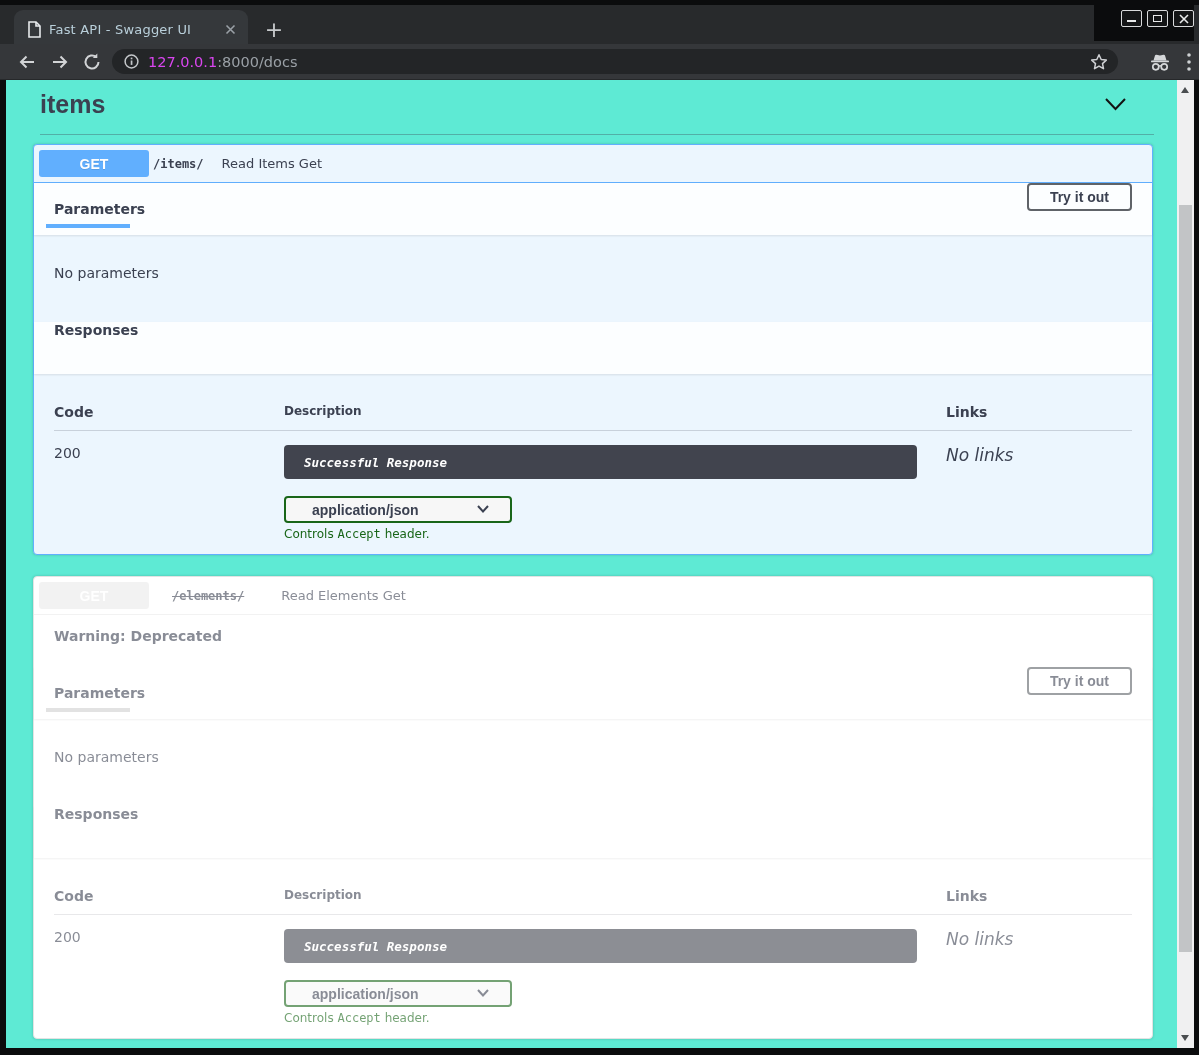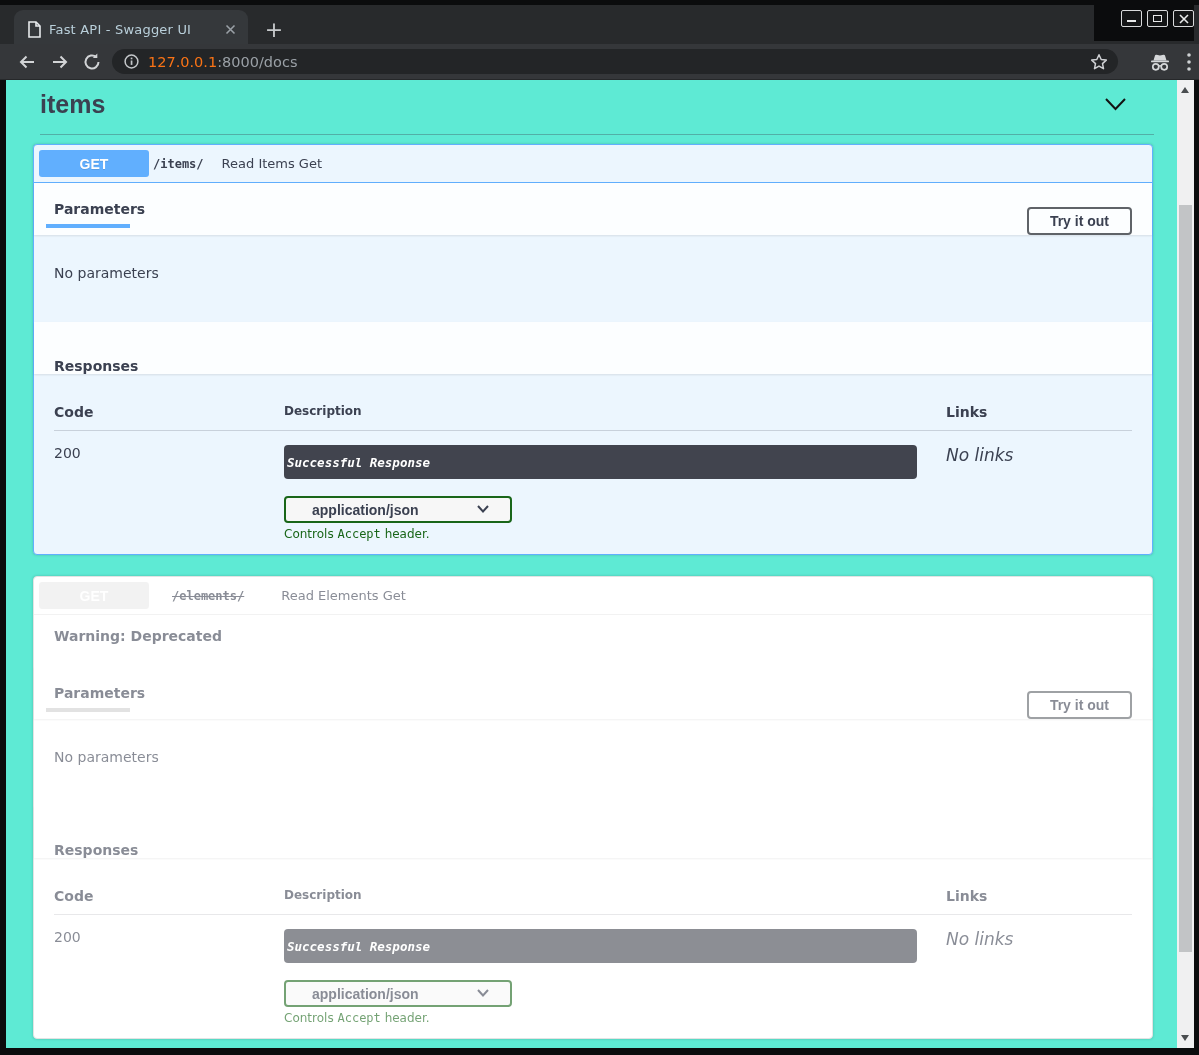--- a/index.html
+++ b/index.html
@@ -17,21 +17,21 @@
   .newtab{position:absolute;left:260px;top:10px;width:28px;height:28px;display:flex;align-items:center;justify-content:center;color:#c7cacc;font-size:22px;font-weight:400;}
   .winbtn-zone{position:absolute;right:5px;top:0;width:100px;height:36px;background:#0b0c0d;display:flex;gap:5px;justify-content:flex-end;align-items:flex-start;padding-top:5px;box-sizing:border-box;}
   .wbtn{width:21px;height:17px;border:1px solid #d9dadb;border-radius:2px;background:#141516;display:flex;align-items:center;justify-content:center;box-sizing:border-box;}
   .wbtn .glyph-min{display:block;width:9px;height:2px;background:#e9eaea;margin-top:5px;}
   .wbtn .glyph-max{display:block;width:9px;height:7px;border:1.5px solid #e9eaea;box-sizing:border-box;}
   .toolbar{position:absolute;left:0;top:44px;width:1199px;height:36px;background:#35373a;border-bottom:1px solid #26282a;box-sizing:border-box;}
   .navicon{position:absolute;top:8px;}
   .omnibox{position:absolute;left:112px;top:5px;width:1006px;height:25px;background:#232527;border-radius:13px;display:flex;align-items:center;}
   .omni-info{margin-left:12px;flex:0 0 auto;}
   .omni-text{margin-left:9px;font-size:14.5px;flex:1 1 auto;white-space:nowrap;overflow:hidden;}
-  .omni-text .host{color:#f97316;}
+  .omni-text .host{color:#d946ef;}
   .omni-text .rest{color:#9aa0a6;}
   .omni-star{margin-right:10px;flex:0 0 auto;}
   .tool-right{position:absolute;right:8px;top:0;height:36px;display:flex;align-items:center;gap:16px;}
   
   .content{position:absolute;left:6px;top:80px;width:1172px;height:968px;background:#5eead4;overflow:hidden;box-sizing:border-box;padding:0 25px 0 27px;}
   .tag-header{position:relative;padding:10px 0 0 7px;height:38px;}
   .tag-header h3{margin:0;display:inline-block;font-size:25px;font-weight:bold;color:#3b4151;font-family:"Liberation Sans","DejaVu Sans",sans-serif;}
   .tag-arrow{position:absolute;right:25px;top:16px;}
   .tag-divider{height:0;border-bottom:1px solid rgba(59,65,81,.35);margin:6px 0 9px 7px;width:1114px;}
   .opblock{width:1120px;border-radius:4px;box-shadow:0 0 3px rgba(0,0,0,.19);box-sizing:border-box;}
@@ -42,40 +42,40 @@
   .get .op-summary{border-bottom:1px solid #61affe;}
   .deprecated .op-summary{border-bottom:1px solid #ebebeb;gap:19px;}
   .method{width:110px;height:27px;border-radius:3px;display:flex;align-items:center;justify-content:center;
     font-weight:bold;font-size:14px;color:#ffffff;font-family:"Liberation Sans","DejaVu Sans",sans-serif;text-shadow:0 1px 0 rgba(0,0,0,.1);}
   .get .method{background:#61affe;}
   .deprecated .method{background:#ebebeb;text-shadow:none;}
   .op-path{margin-left:4px;font-family:"DejaVu Sans Mono","Liberation Mono",monospace;font-weight:bold;font-size:12px;color:#3b4151;}
   .deprecated .op-path{text-decoration:line-through;}
   .op-desc{margin-left:18px;font-size:13px;color:#3b4151;}
   .warning-row{height:52px;box-sizing:border-box;padding:13px 20px 0;font-size:14px;font-weight:bold;color:#3b4151;}
-  .sec-header{height:52px;background:rgba(255,255,255,.85);box-shadow:0 1px 2px rgba(0,0,0,.1);display:flex;align-items:flex-end;padding:0 20px;box-sizing:border-box;position:relative;}
+  .sec-header{height:52px;background:rgba(255,255,255,.85);box-shadow:0 1px 2px rgba(0,0,0,.1);display:flex;align-items:flex-start;padding:0 20px;box-sizing:border-box;position:relative;}
   .param-tab{position:relative;height:100%;display:flex;align-items:center;}
   .param-tab .lbl{font-size:14px;font-weight:bold;color:#3b4151;}
   .tab-underline{position:absolute;left:-8px;bottom:7px;width:84px;height:4px;background:#61affe;}
   .deprecated .tab-underline{background:#cfcfcf;}
   .try-btn{margin-left:auto;background:transparent;border:2px solid #5f6368;border-radius:4px;padding:4px 21px;
     font-size:14px;font-weight:bold;color:#3b4151;font-family:"Liberation Sans","DejaVu Sans",sans-serif;cursor:pointer;}
   .resp-label{font-size:14px;font-weight:bold;color:#3b4151;}
   .params-body{height:87px;box-sizing:border-box;padding:30px 20px;font-size:14px;color:#3b4151;}
   .resp-body{height:180px;box-sizing:border-box;padding:30px 20px 0;}
   .rhead{display:flex;border-bottom:1px solid rgba(59,65,81,.2);padding-bottom:10px;}
   .col-code{width:230px;flex:0 0 auto;}
   .col-desc{width:662px;flex:0 0 auto;}
   .col-links{flex:1 1 auto;}
   .rhead .col-code,.rhead .col-links{font-size:14px;font-weight:bold;color:#3b4151;}
   .rhead .col-desc{font-size:12px;font-weight:bold;color:#3b4151;}
   .rrow{display:flex;padding-top:14px;}
   .rrow .col-code{font-size:14px;color:#3b4151;}
   .rrow .col-links{font-size:17px;font-style:italic;color:#3b4151;}
-  .resp-bar{width:633px;height:34px;background:#41444e;border-radius:4px;display:flex;align-items:center;box-sizing:border-box;padding-left:3px;
+  .resp-bar{width:633px;height:34px;background:#41444e;border-radius:4px;display:flex;align-items:center;box-sizing:border-box;padding-left:20px;
     color:#ffffff;font-family:"DejaVu Sans Mono","Liberation Mono",monospace;font-style:italic;font-weight:bold;font-size:12.5px;}
   .media-wrap{position:relative;margin-top:17px;width:228px;height:27px;}
   .media-select{width:228px;height:27px;appearance:none;-webkit-appearance:none;-moz-appearance:none;
     border:2px solid #196619;border-radius:4px;background:#f7f7f7;box-sizing:border-box;
     font-family:"Liberation Sans","DejaVu Sans",sans-serif;font-size:14px;font-weight:bold;color:#3b4151;padding:0 40px 0 26px;}
   .media-chevron{position:absolute;right:22px;top:8px;pointer-events:none;}
   .accept-note{margin-top:4px;font-size:12px;color:#196619;}
   .accept-note .mono{font-family:"DejaVu Sans Mono","Liberation Mono",monospace;}
   
   .scrollbar{position:absolute;right:5px;top:80px;width:17px;height:968px;background:#f0f0f1;}

